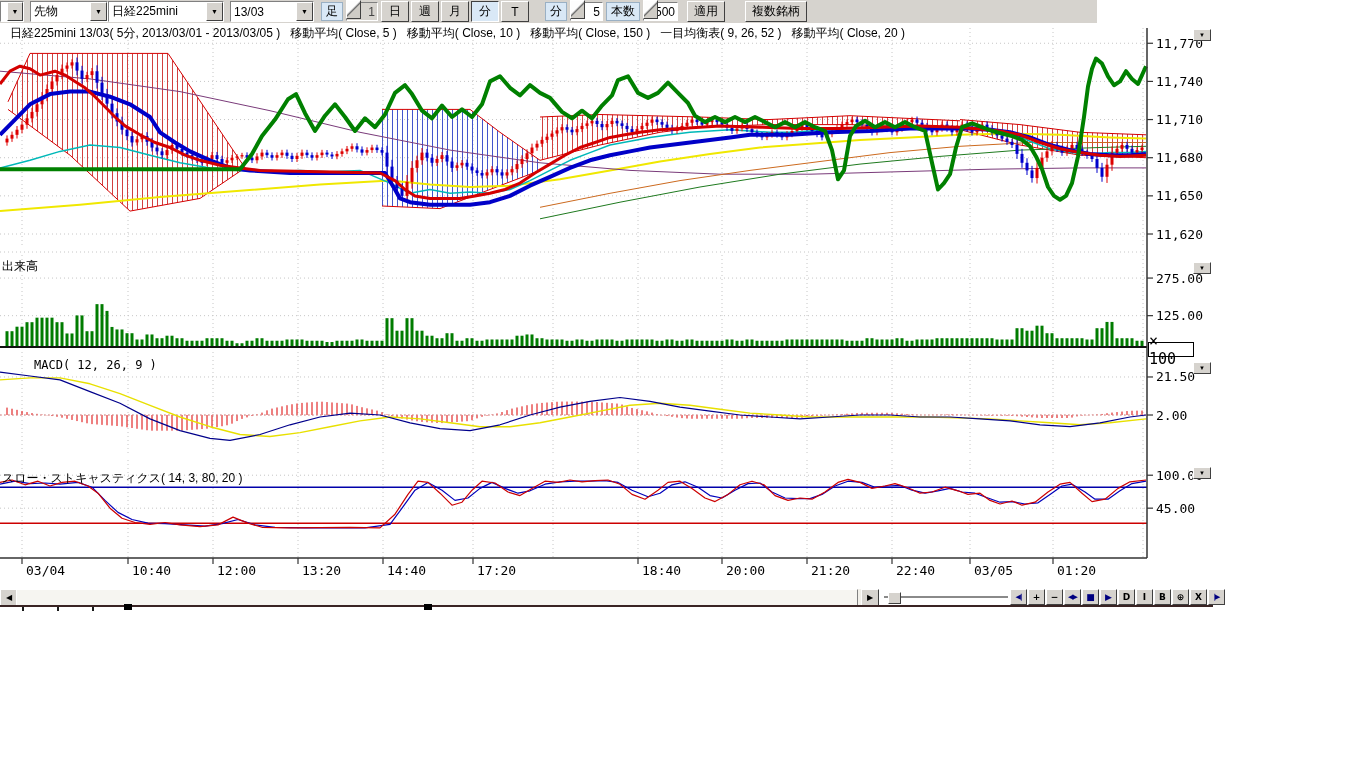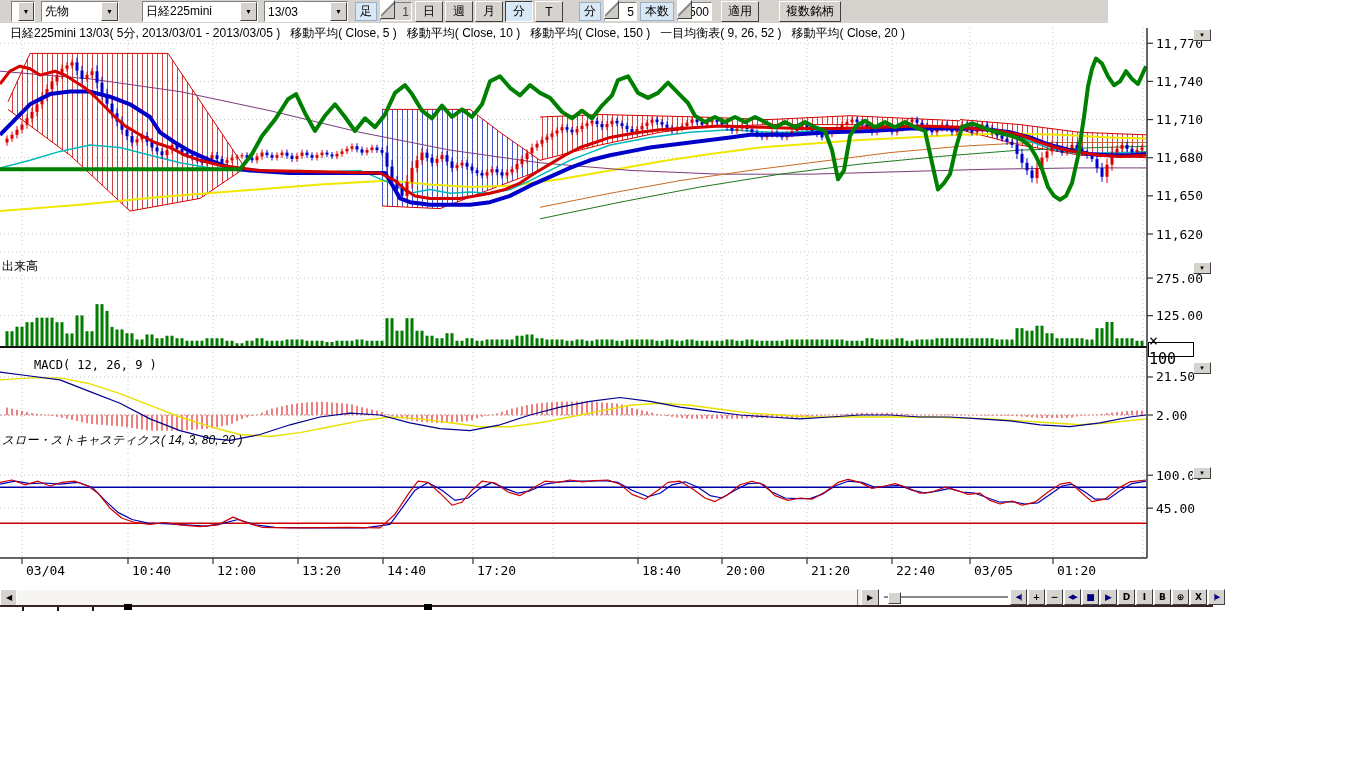--- a/index.html
+++ b/index.html
@@ -1,21 +1,21 @@
 <!DOCTYPE html>
 <html><head>
 <meta charset="utf-8">
 <style>
   html,body{margin:0;padding:0;background:#fff;width:1366px;height:768px;overflow:hidden;
     font-family:"Liberation Sans","DejaVu Sans",sans-serif;}
   #app{position:absolute;left:0;top:0;width:1366px;height:768px;background:#fff;}
 
   
   #toolbar{position:absolute;left:0;top:0;width:1097px;height:23px;background:#d6d3ce;
-    display:flex;align-items:center;font-size:12px;color:#000;padding-left:11px;}
+    display:flex;align-items:center;font-size:12px;color:#000;}
   .combo{height:19px;background:#fff;border:1px solid;border-color:#808080 #fff #fff #808080;
     display:flex;align-items:center;}
   .combo .cfield{flex:1;padding:0 3px;white-space:nowrap;overflow:hidden;font-size:12px;}
   .combo .cbtn{width:15px;height:17px;background:#d6d3ce;border:1px solid;
     border-color:#fff #404040 #404040 #fff;display:flex;align-items:center;justify-content:center;
     font-size:7px;color:#000;}
   .tbbtn{height:19px;background:#d6d3ce;border:1px solid;border-color:#fff #404040 #404040 #fff;
     display:flex;align-items:center;justify-content:center;font-size:12px;padding:0 4px;margin-right:2px;}
   .tbbtn.pressed{border-color:#404040 #fff #fff #404040;background:#d9e8f6;}
   .tblabel{height:17px;background:#d9e8f6;border:1px solid #9ab0c4;display:flex;align-items:center;
@@ -73,21 +73,21 @@
       <div class="cbtn">
           <span>▼</span>
         </div>
     </div>
     <div class="combo" style="width:76px;margin-left:6px;">
       <div class="cfield">先物</div>
       <div class="cbtn">
           <span>▼</span>
         </div>
     </div>
-    <div class="combo" style="width:114px;margin-left:23px;">
+    <div class="combo" style="width:114px;margin-left:0;">
       <div class="cfield">日経225mini</div>
       <div class="cbtn">
           <span>▼</span>
         </div>
     </div>
     <div class="combo" style="width:82px;margin-left:6px;">
       <div class="cfield">13/03</div>
       <div class="cbtn">
           <span>▼</span>
         </div>
@@ -1184,21 +1184,21 @@
         <line x1="970" y1="558" x2="970" y2="564" stroke="#333333" stroke-width="1.2"></line>
         <text x="974" y="575" font-size="13" fill="#000" font-family="DejaVu Sans Mono, Liberation Mono, monospace">03/05</text>
         <line x1="1053" y1="558" x2="1053" y2="564" stroke="#333333" stroke-width="1.2"></line>
         <text x="1057" y="575" font-size="13" fill="#000" font-family="DejaVu Sans Mono, Liberation Mono, monospace">01:20</text>
       </svg>
     </div>
 
   <div class="paneltitle" style="left:10px;top:25px;">日経225mini 13/03( 5分, 2013/03/01 - 2013/03/05 )   移動平均( Close, 5 )   移動平均( Close, 10 )   移動平均( Close, 150 )   一目均衡表( 9, 26, 52 )   移動平均( Close, 20 )</div>
   <div class="paneltitle" style="left:2px;top:258px;">出来高</div>
   <div class="paneltitle mono" style="left:2px;top:358px;margin-left:32px;">MACD( 12, 26, 9 )</div>
-  <div class="paneltitle" style="left:2px;top:432px;font-style:italic;">スロー・ストキャスティクス( 14, 3, 80, 20 )</div>
+  <div class="paneltitle" style="left:2px;top:470px;">スロー・ストキャスティクス( 14, 3, 80, 20 )</div>
   <div id="multbox">× 100</div>
 
   <div class="dropbtn" style="top:29px;">
       <span>▼</span>
     </div>
   <div class="dropbtn" style="top:262px;">
       <span>▼</span>
     </div>
   <div class="dropbtn" style="top:362px;">
       <span>▼</span>

